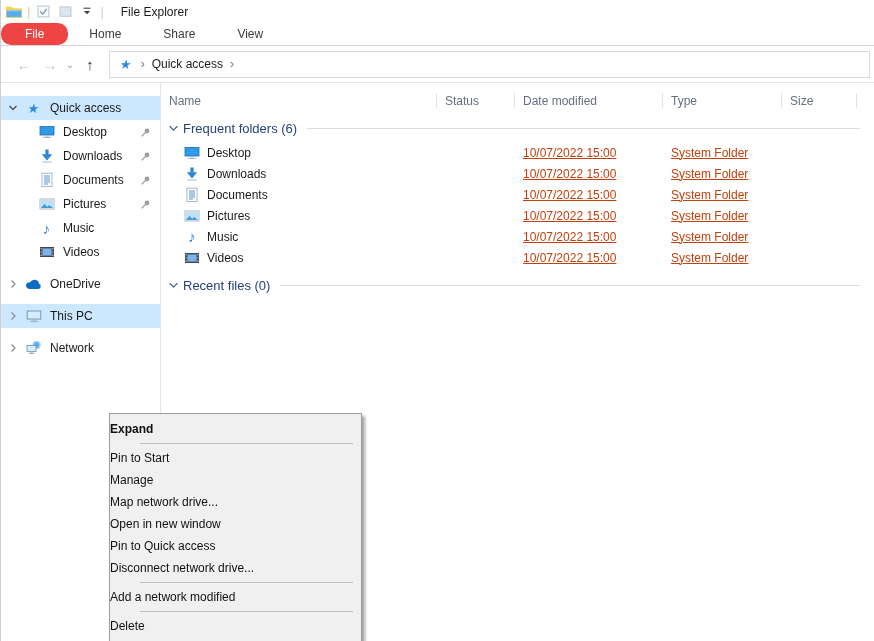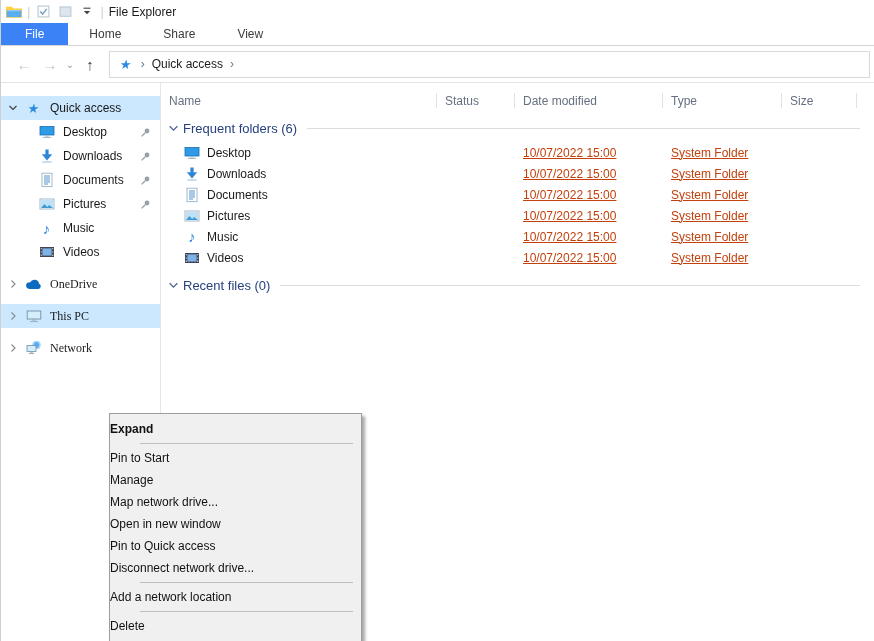--- a/index.html
+++ b/index.html
@@ -6,43 +6,43 @@
   html,body { width:874px; height:641px; }
   body {
     font-family:"Liberation Sans","DejaVu Sans",sans-serif;
     font-size:12px; color:#1a1a1a; background:#fff; overflow:hidden;
     border-left:1px solid #cfcfcf;
   }
   
   .titlebar { height:23px; display:flex; align-items:center; padding-left:5px; background:#fff; }
   .titlebar .qat-sep { color:#c9d2da; margin:0 5px; font-size:13px; }
   .qat-btn { display:inline-flex; align-items:center; justify-content:center; width:16px; height:16px; }
-  .app-title { margin-left:0; color:#1a1a1a; }
+  .app-title { margin-left:12px; color:#1a1a1a; }
   
   .tabs { height:23px; display:flex; align-items:stretch; border-bottom:1px solid #d4d4d4; background:#fff; }
   .tab { display:flex; align-items:center; padding:0 21px; color:#3b3b3b; cursor:default; }
-  .tab.active { background:#3b82f6; color:#fff; padding:0 24px; }
+  .tab.active { background:#ef4444; color:#fff; padding:0 24px;border-radius:10px; }
   
   .navbar { height:37px; display:flex; align-items:center; background:#fff; border-bottom:1px solid #e4e4e4; padding:0 4px 0 10px; }
   .nav-ico { display:inline-flex; align-items:center; justify-content:center; }
   .nav-back,.nav-fwd { color:#c0c5ca; font-size:15px; width:26px; }
   .nav-chev { color:#9aa0a6; font-size:10px; width:14px; }
   .nav-up { color:#3f3f3f; font-size:15px; width:26px; margin-right:6px; }
   .addr { flex:1; height:27px; border:1px solid #d9d9d9; background:#fff; display:flex; align-items:center; padding:0 6px; }
   .addr .qa-star { color:#2a8ae0; font-size:13px; transform:skewX(-8deg); margin:0 2px 0 4px; }
   .addr .crumb-sep { color:#6f7a84; font-size:12px; margin:0 7px; }
   .addr .crumb { color:#1a1a1a; }
   
   .content { display:flex; height:557px; position:relative; }
   .sidebar { width:160px; border-right:1px solid #e6e6e6; padding-top:13px; background:#fff; flex:none; }
   .main { flex:1; position:relative; }
   
   .side-item { height:24px; display:flex; align-items:center; padding-left:7px; cursor:default; }
   .side-item.selected { background:#cce8ff; }
-  .side-item.group-gap { margin-top:8px;font-family:Liberation Serif, serif; }
+  .side-item.group-gap { margin-top:8px; }
   .side-item .chev { width:14px; margin-right:3px; color:#6d6d6d; display:inline-flex; }
   .side-item .ic { width:17px; margin-right:8px; display:inline-flex; justify-content:center; }
   .side-item.lvl1 { padding-left:37px; }
   .side-item .lbl { white-space:nowrap; }
   .side-item .pin { margin-left:auto; margin-right:9px; display:inline-flex; }
   .note { color:#2f7de1; font-size:15px; line-height:15px; }
   
   .col-head { height:27px; display:flex; align-items:center; color:#667080; }
   .col-head .hc { height:100%; display:flex; align-items:center; position:relative; padding-left:8px;margin-top:8px; }
   .col-head .hc:after { content:""; position:absolute; right:0; top:6px; bottom:6px; width:1px; background:#e2e2e2; }
@@ -401,20 +401,20 @@
   <div class="ctx">
     <div class="mi default">Expand</div>
     <div class="sep"></div>
     <div class="mi">Pin to Start</div>
     <div class="mi">Manage</div>
     <div class="mi">Map network drive...</div>
     <div class="mi">Open in new window</div>
     <div class="mi">Pin to Quick access</div>
     <div class="mi">Disconnect network drive...</div>
     <div class="sep"></div>
-    <div class="mi">Add a network location</div>
+    <div class="mi">Add a network modified</div>
     <div class="sep"></div>
     <div class="mi">Delete</div>
     <div class="mi">Rename</div>
 
   </div>
 
 </div>
 
 </body></html>

